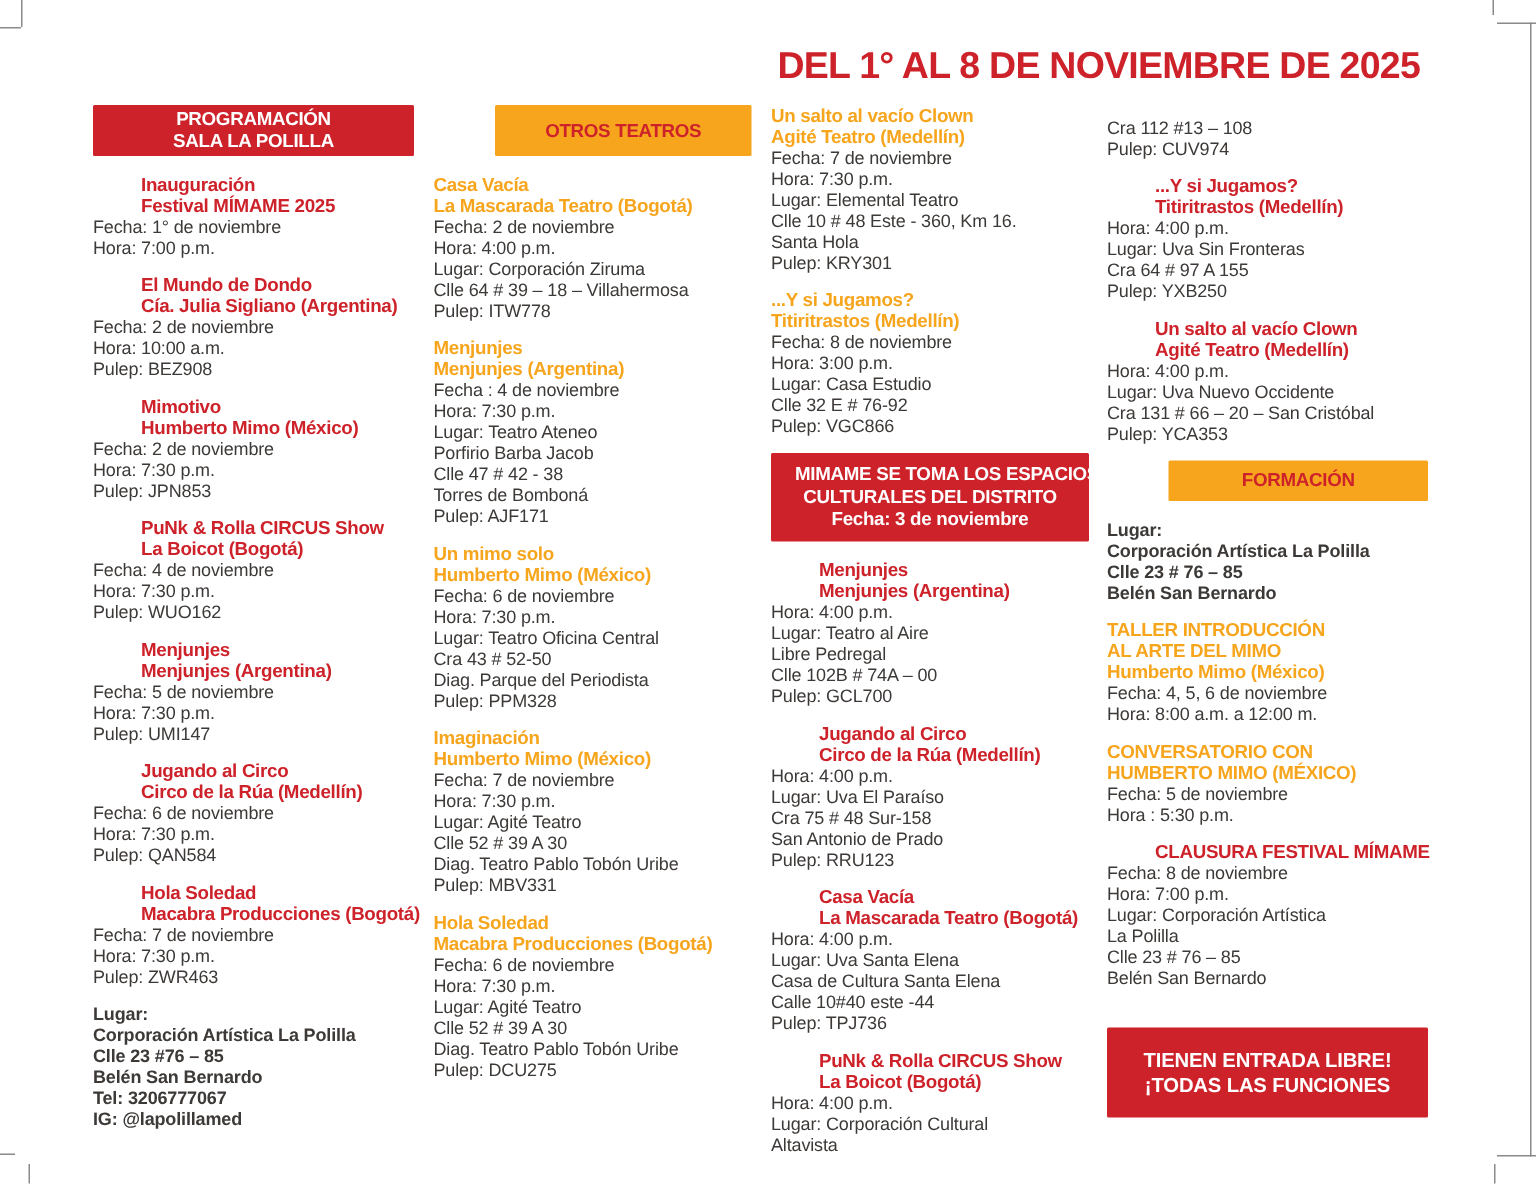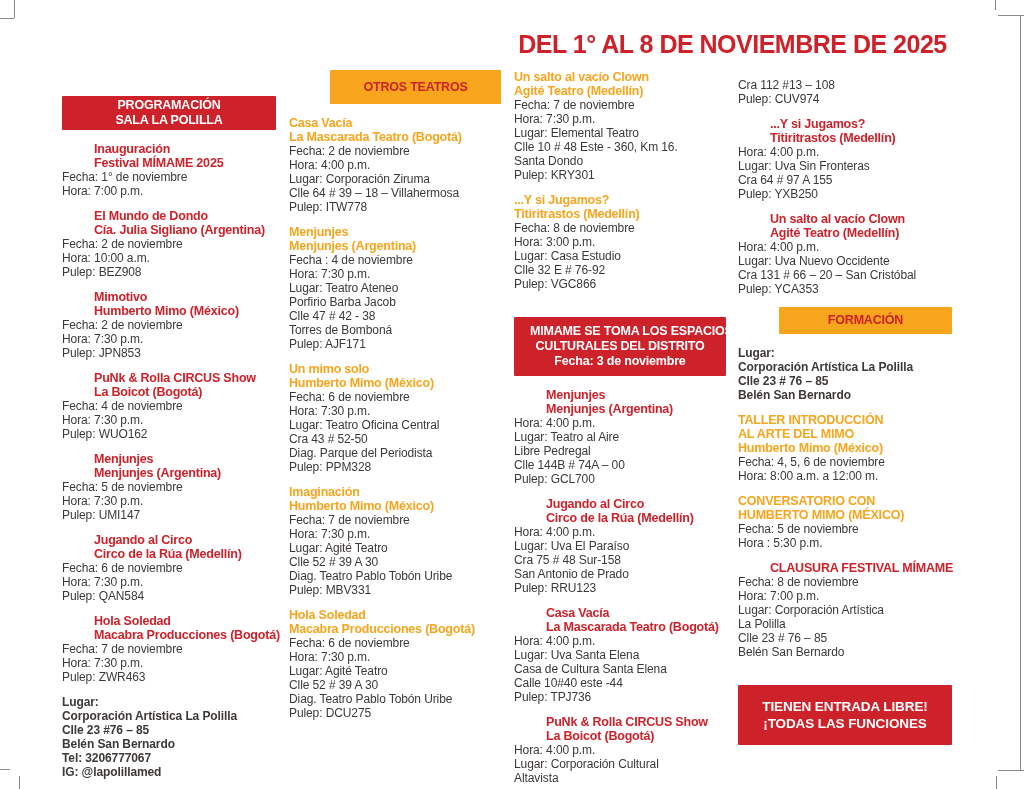--- a/index.html
+++ b/index.html
@@ -31,21 +31,21 @@
     font-size:12.5px;line-height:14px;font-weight:700;letter-spacing:-0.2px;white-space:nowrap;
   }
   .t-red{color:var(--red);padding-left:32px;}
   .t-orange{color:var(--yellow);}
   .box{
     margin-bottom:12px;text-align:center;font-weight:700;border-radius:1px;
     display:flex;flex-direction:column;justify-content:center;
   }
   .box .box-line{font-size:12.5px;line-height:15px;letter-spacing:-0.2px;white-space:nowrap;}
   .box.header{height:34px;}
-  .box.style-red{background:var(--red);color:#ffffff;margin-top:26px;}
+  .box.style-red{background:var(--red);color:#ffffff;}
   .box.style-yellow{background:var(--yellow);color:var(--red);margin-left:41px;}
   .box.banner{padding:7px 16px;}
   .box.banner.style-yellow{padding:6px 20px;}
   .box.variant-footer{
     margin-top:26px;padding:13px 6px;
   }
   .box.variant-footer .box-line{font-size:13.5px;line-height:17px;letter-spacing:-0.1px;}
   
   .crop{position:absolute;background:var(--crop_mark);}
 </style>
@@ -173,21 +173,21 @@
         </div>
       </div>
       <div class="col col3">
         <div class="block">
           <div class="title-line t-orange">Un salto al vacío Clown</div>
           <div class="title-line t-orange">Agité Teatro (Medellín)</div>
           <div class="line">Fecha: 7 de noviembre</div>
           <div class="line">Hora: 7:30 p.m.</div>
           <div class="line">Lugar: Elemental Teatro</div>
           <div class="line">Clle 10 # 48 Este - 360, Km 16.</div>
-          <div class="line">Santa Dondo</div>
+          <div class="line">Santa Hola</div>
           <div class="line">Pulep: KRY301</div>
         </div>
         <div class="block">
           <div class="title-line t-orange">...Y si Jugamos?</div>
           <div class="title-line t-orange">Titiritrastos (Medellín)</div>
           <div class="line">Fecha: 8 de noviembre</div>
           <div class="line">Hora: 3:00 p.m.</div>
           <div class="line">Lugar: Casa Estudio</div>
           <div class="line">Clle 32 E # 76-92</div>
           <div class="line">Pulep: VGC866</div>
@@ -196,21 +196,21 @@
           <div class="box-line">MIMAME SE TOMA LOS ESPACIOS</div>
           <div class="box-line">CULTURALES DEL DISTRITO</div>
           <div class="box-line">Fecha: 3 de noviembre</div>
         </div>
         <div class="block">
           <div class="title-line t-red">Menjunjes</div>
           <div class="title-line t-red">Menjunjes (Argentina)</div>
           <div class="line">Hora: 4:00 p.m.</div>
           <div class="line">Lugar: Teatro al Aire</div>
           <div class="line">Libre Pedregal</div>
-          <div class="line">Clle 144B # 74A – 00</div>
+          <div class="line">Clle 102B # 74A – 00</div>
           <div class="line">Pulep: GCL700</div>
         </div>
         <div class="block">
           <div class="title-line t-red">Jugando al Circo</div>
           <div class="title-line t-red">Circo de la Rúa (Medellín)</div>
           <div class="line">Hora:  4:00 p.m.</div>
           <div class="line">Lugar:  Uva El Paraíso</div>
           <div class="line">Cra 75 # 48 Sur-158</div>
           <div class="line">San Antonio de Prado</div>
           <div class="line">Pulep: RRU123</div>

